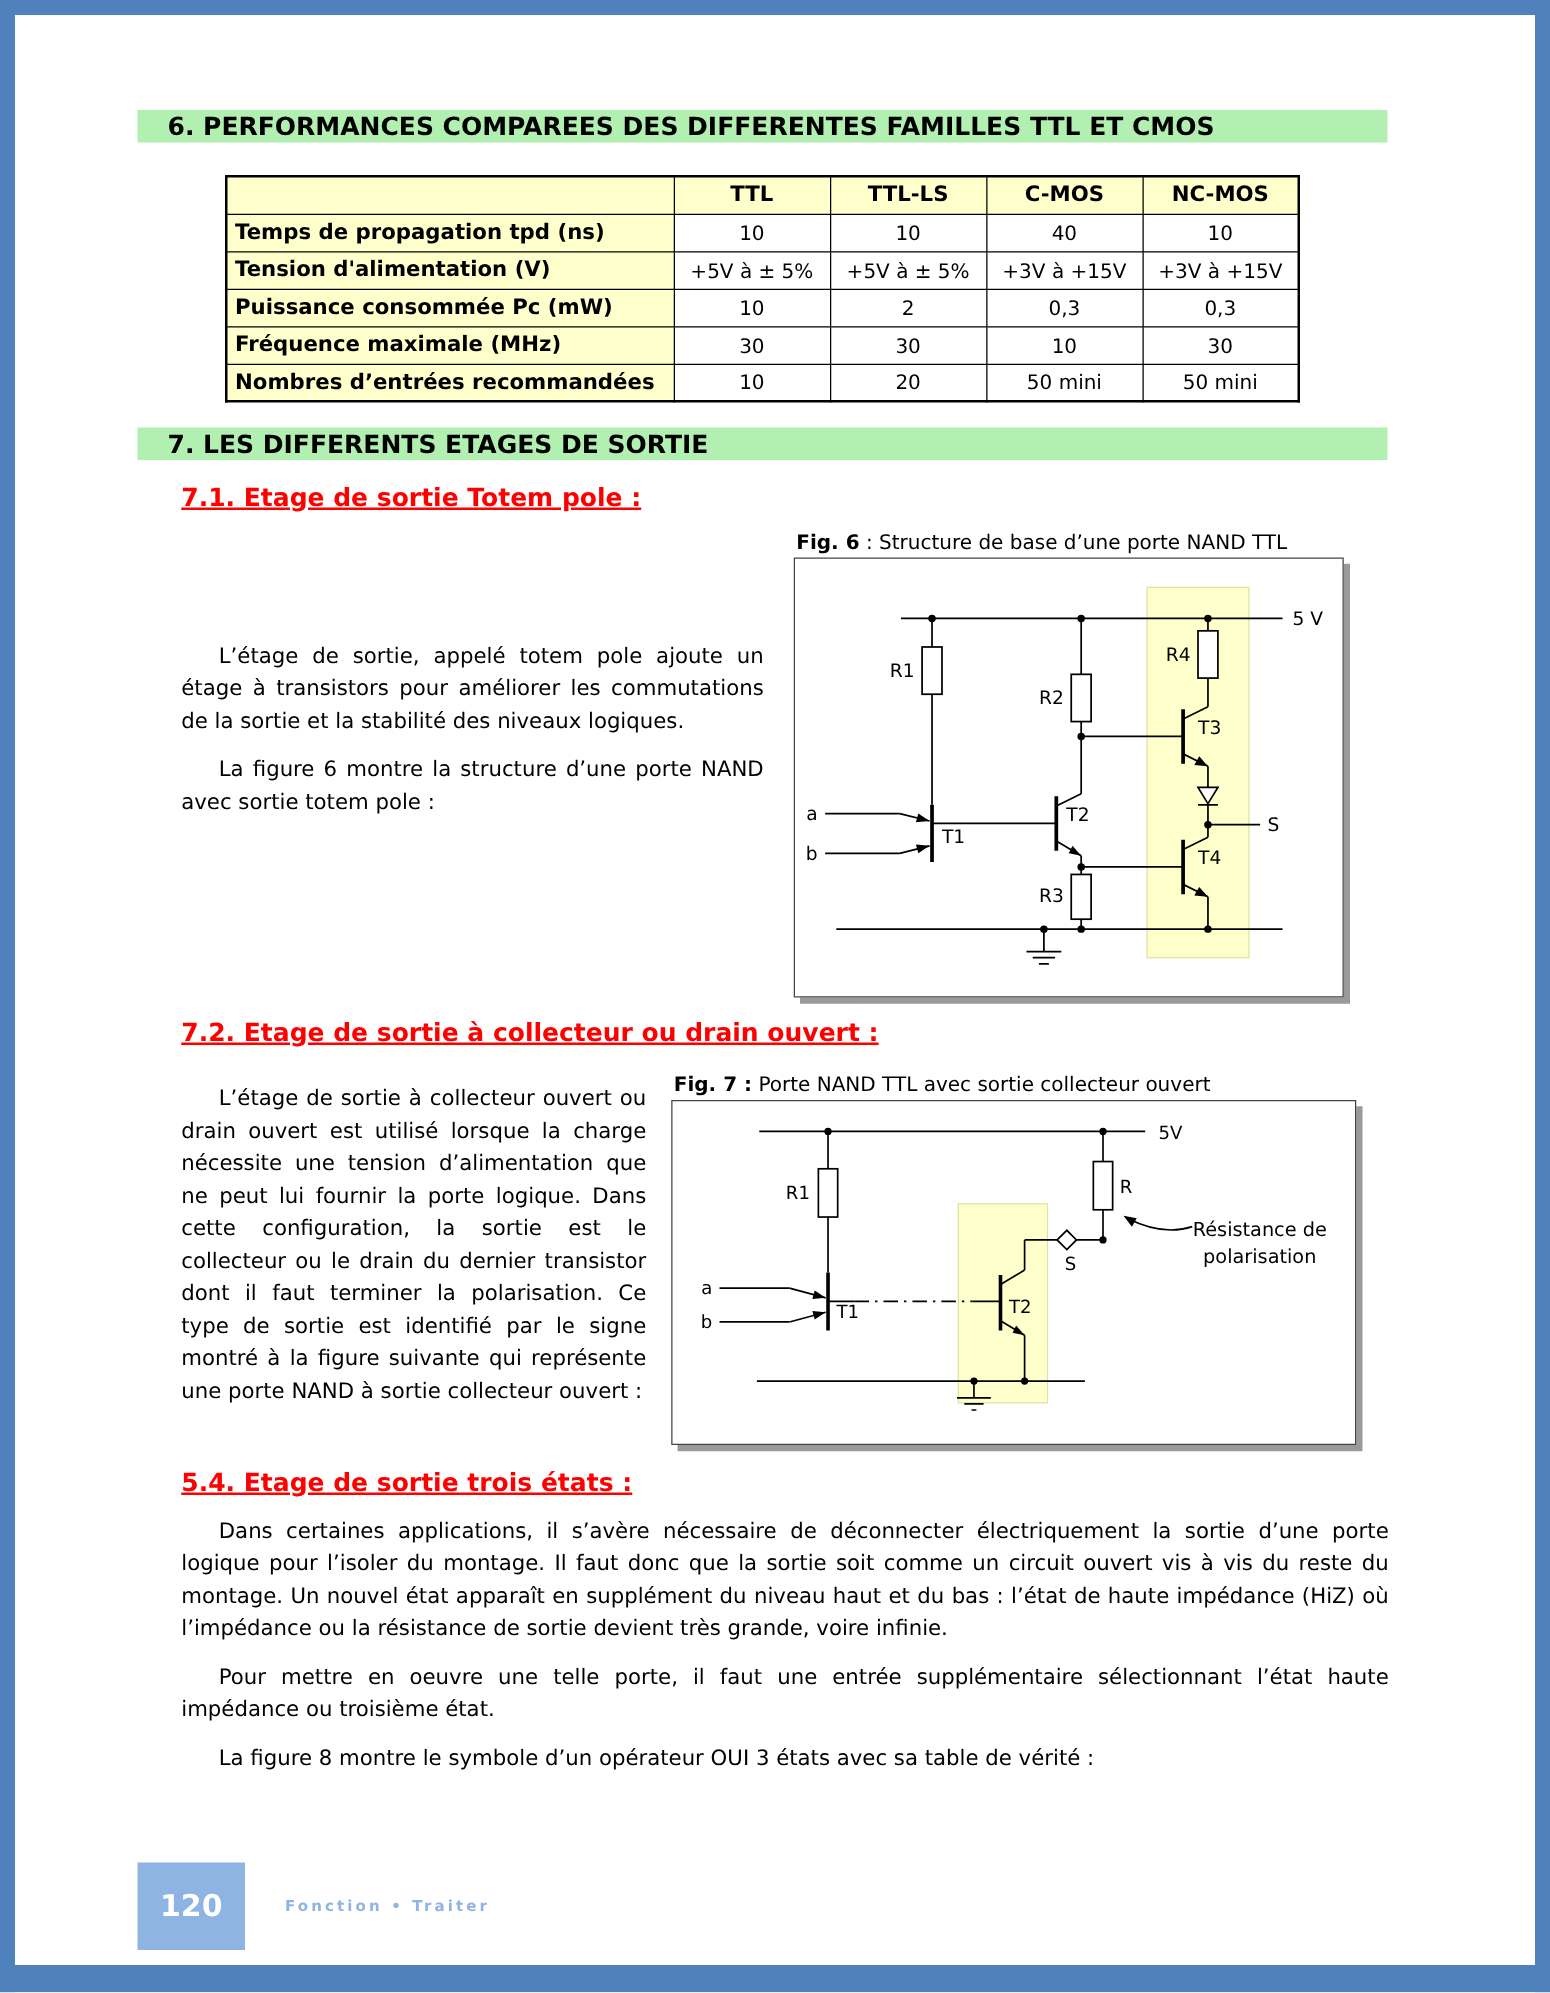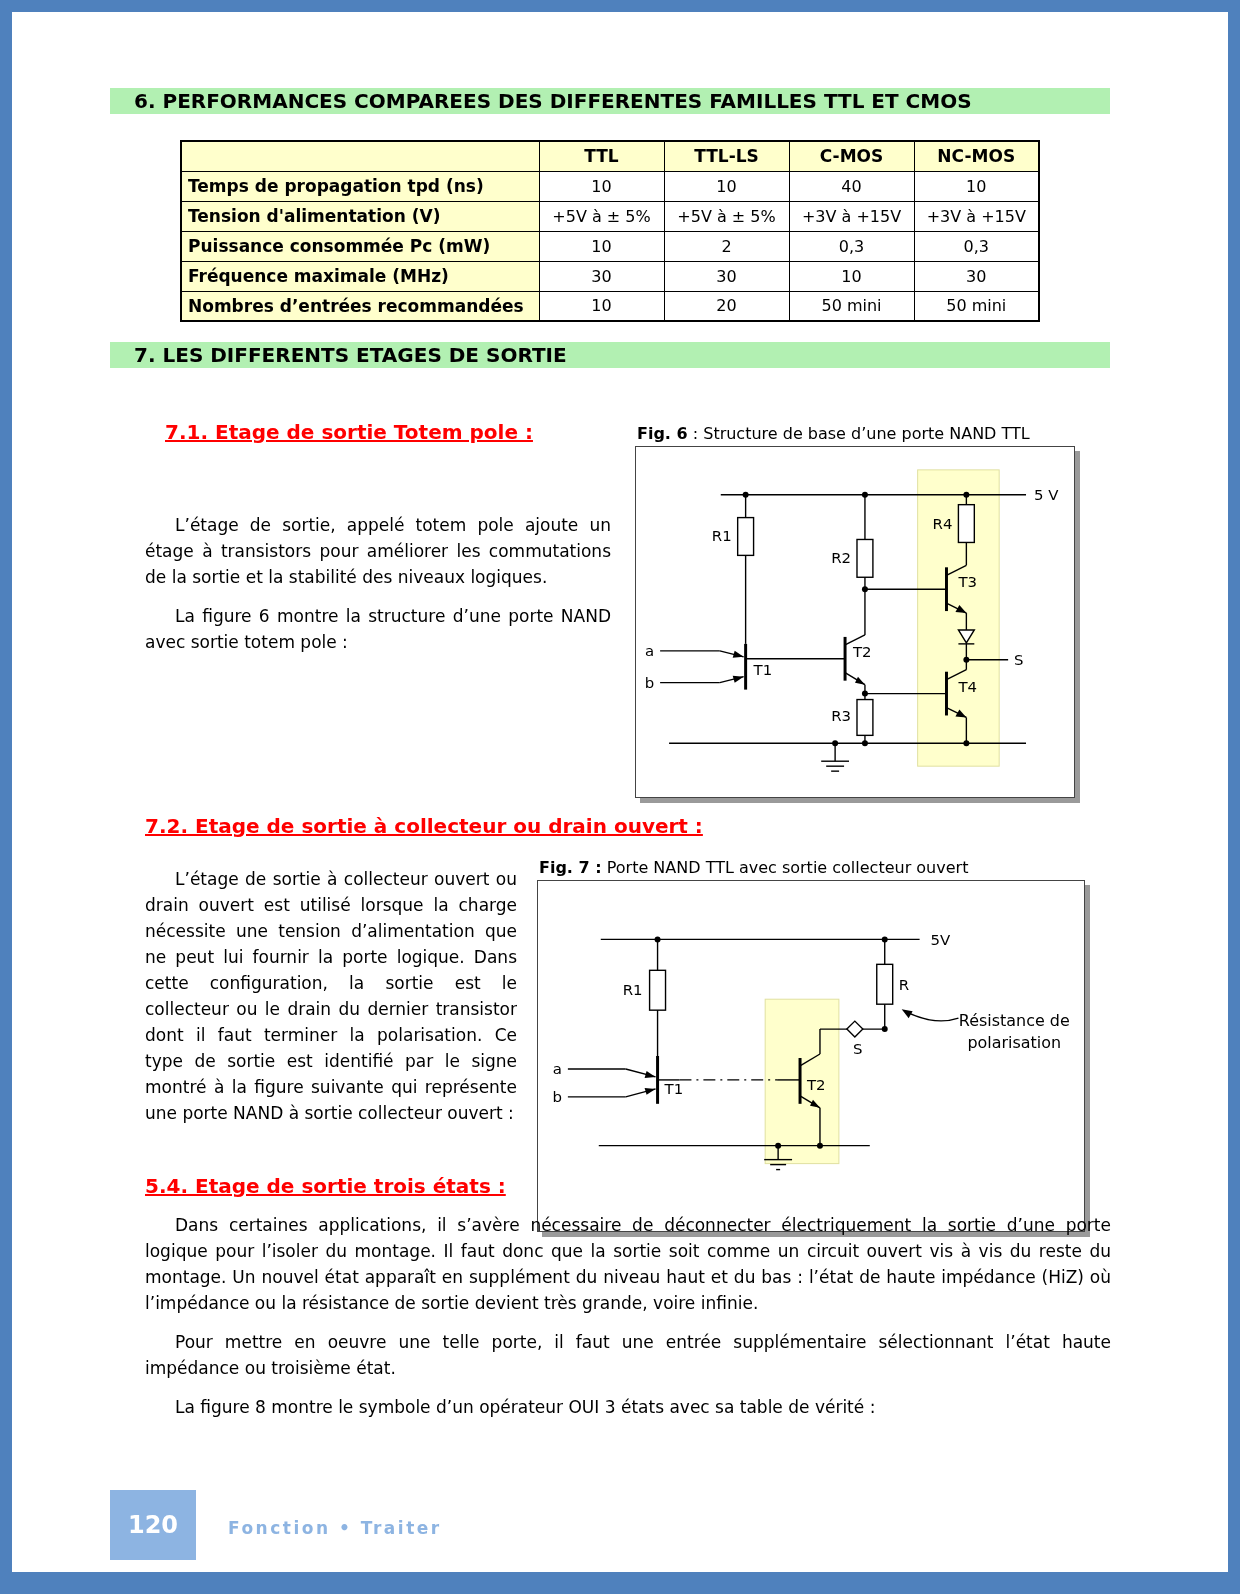--- a/index.html
+++ b/index.html
@@ -21,44 +21,44 @@
   
   .cmp-table { position:absolute; left:180px; top:140px; border-collapse:collapse; table-layout:fixed;
                border:2px solid #000; }
   .cmp-table th, .cmp-table td { border:1.5px solid #000; height:30px; text-align:center;
                vertical-align:middle; background:#fff; font-size:16px; padding:0 4px; }
   .cmp-table th { background:#ffffcc; font-weight:bold; font-size:17px; }
   .cmp-table td.rowlabel { background:#ffffcc; font-weight:bold; text-align:left; padding-left:6px; font-size:17px; }
 
   .red-title { position:absolute; left:145px; color:#ff0000; font-weight:bold; font-size:20px;
                text-decoration:underline; white-space:nowrap; }
-  #t71 { top:420px;margin-left:20px; } #t72 { top:814px; } #t73 { top:1174px; }
+  #t71 { top:386px; } #t72 { top:814px; } #t73 { top:1174px; }
 
   .figcap { position:absolute; font-size:16px; white-space:nowrap; }
   .figcap .figlab { font-weight:bold; }
   #cap6 { left:637px; top:424px; } #cap7 { left:539px; top:858px; }
 
   .figbox { position:absolute; background:#fff; border:1px solid #444; box-shadow:5px 5px 0 #9a9a9a; }
   #fig6 { left:635px; top:446px; width:440px; height:352px; }
-  #fig7 { left:537px; top:880px; width:548px; height:352px;text-align:right; }
+  #fig7 { left:537px; top:880px; width:548px; height:276px;text-align:right; }
   .figbox svg { display:block; width:100%; height:100%; }
 
   .bodytext { position:absolute; font-size:17px; line-height:26px; text-align:justify; }
   .bodytext p { text-indent:30px; margin-bottom:13px; }
   #txt71 { left:145px; top:512px; width:466px; }
   #txt72 { left:145px; top:866px; width:372px; }
   #txt73 { left:145px; top:1212px; width:966px; }
 
   .slabel { font-family:"DejaVu Sans",sans-serif; font-size:15px; fill:#000; }
   .ann    { font-family:"DejaVu Sans",sans-serif; font-size:16px; fill:#000; }
 
   .pagenum { position:absolute; left:110px; top:1490px; width:86px; height:70px; background:#8db4e2;
              color:#fff; font-weight:bold; font-size:24px; display:flex; align-items:center; justify-content:center; }
   .footer-label { position:absolute; left:228px; top:1518px; color:#8db4e2; font-weight:bold;
-                  font-size:17px; letter-spacing:2.5px; white-space:nowrap; }
+                  font-size:12px; letter-spacing:2.5px; white-space:nowrap; }
 </style>
 </head>
 <body>
 
 <div class="page">
 
   <div class="frame-top"></div>
   <div class="frame-left"></div>
   <div class="frame-right"></div>
   <div class="frame-bottom"></div>

